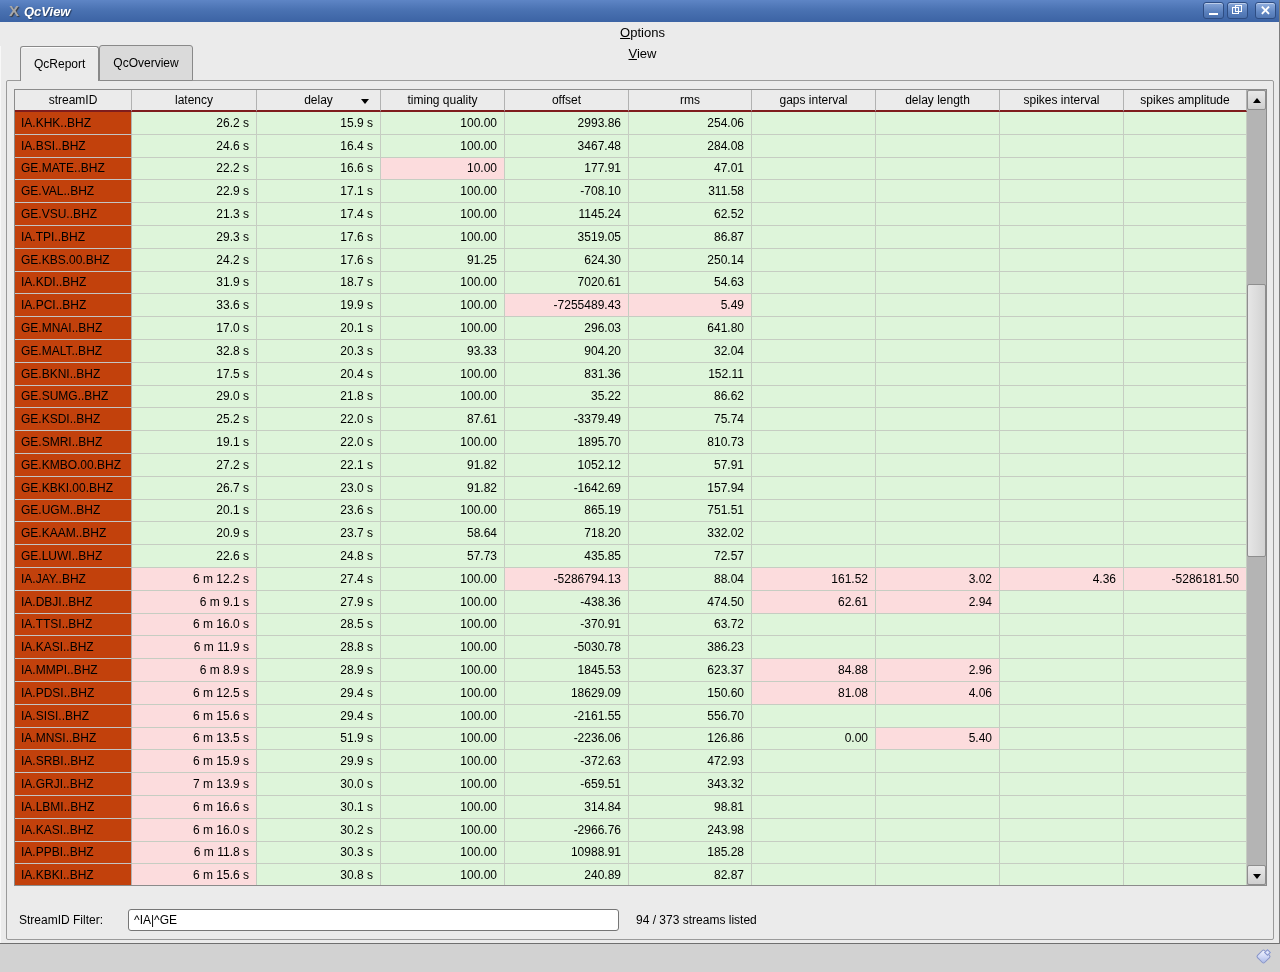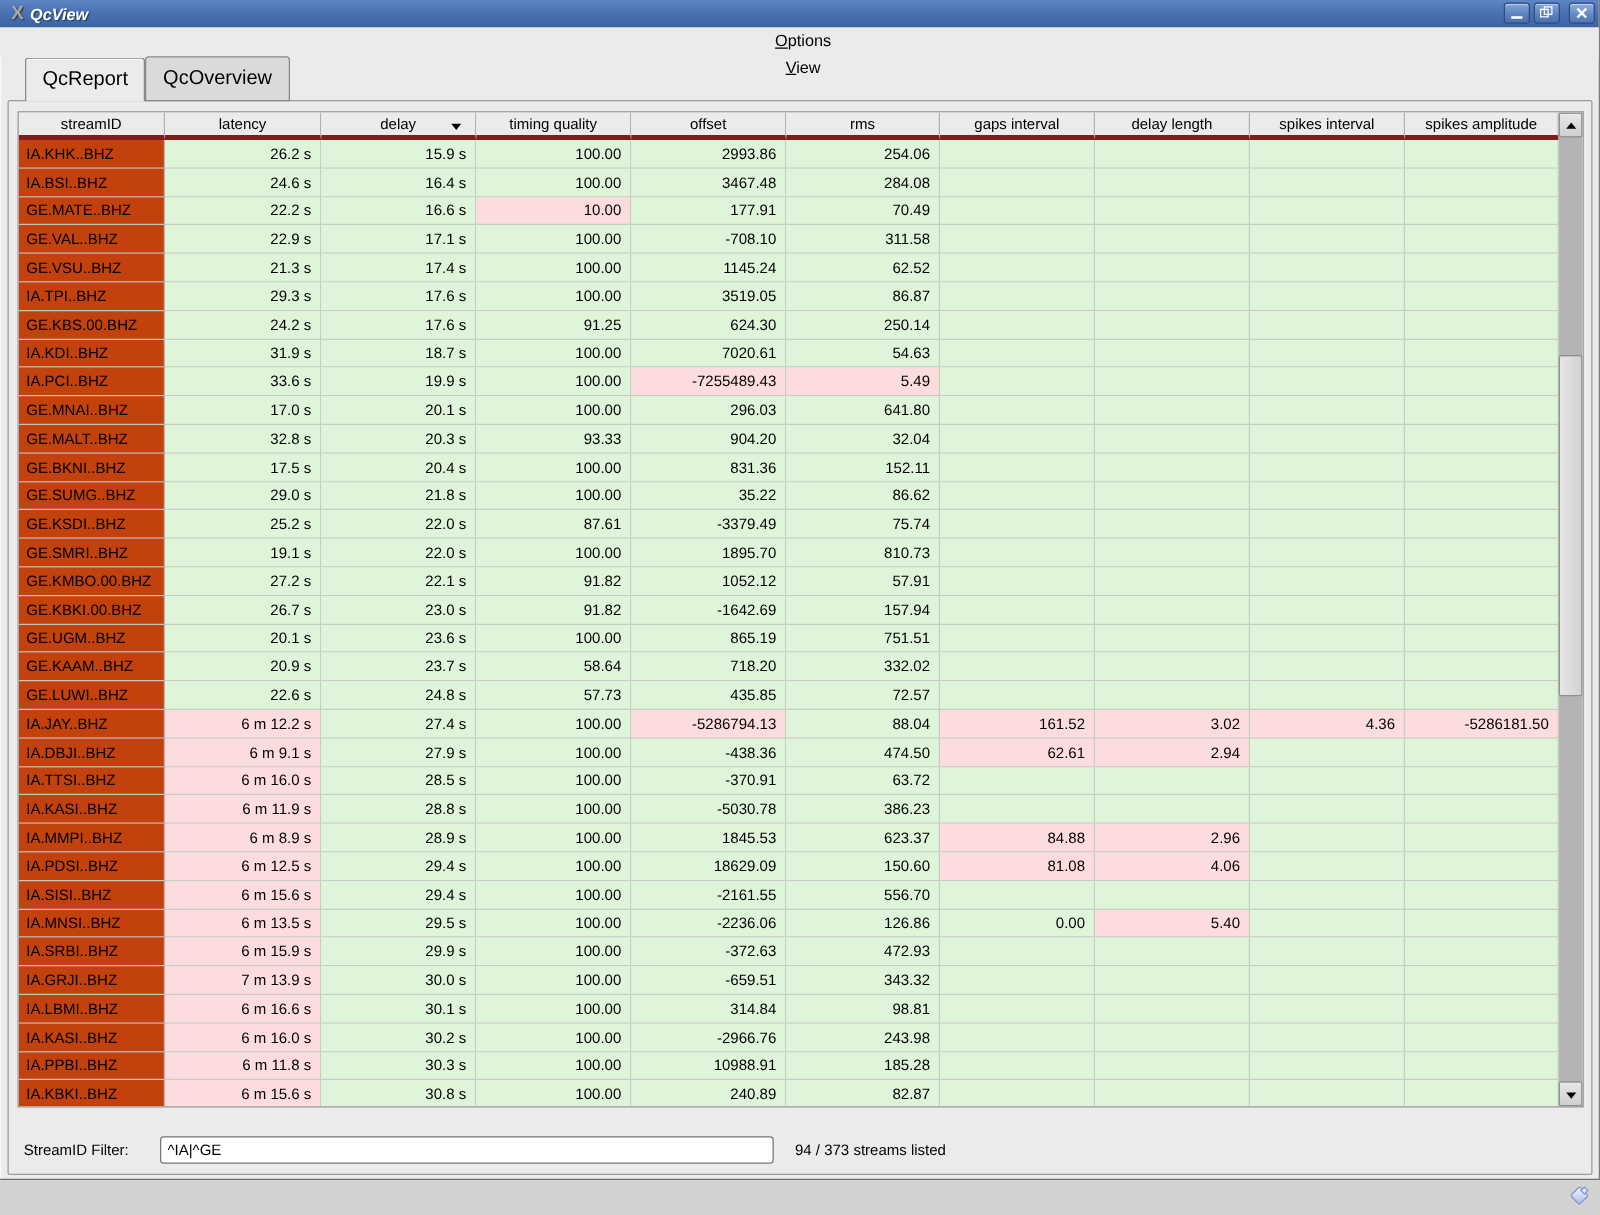--- a/index.html
+++ b/index.html
@@ -29,37 +29,37 @@
   .glyph-close { position:absolute; left:0; top:0; width:100%; height:100%; color:#fff; font-weight:bold;
                  font-size:13px; line-height:15px; text-align:center; }
 
   
   .menubar { position:absolute; left:0; top:22px; width:100%; height:24px; display:flex; align-items:center;
              background:#ebebeb; padding-left:6px;flex-direction:column; }
   .menu-item { font-size:13px; color:#000; padding:3px 9px; }
 
   
   .tabbar { position:absolute; left:20px; top:56px; height:25px; display:flex; align-items:flex-end; z-index:3; }
-  .tab { font-size:16px; padding:17px 13px; border:1px solid #898989; border-radius:3px 3px 0 0;
+  .tab { font-size:12px; padding:17px 13px; border:1px solid #898989; border-radius:3px 3px 0 0;
          display:flex; align-items:center; justify-content:center; }
   .tab.active { height:25px; background:#ebebeb; border-bottom:none; box-shadow:inset 0 1px 0 #fcfcfc; }
   .tab.inactive { height:22px; background:#dadada; border-bottom:1px solid #898989; }
 
   
   .tabpanel { position:absolute; left:6px; top:80px; width:1268px; height:860px; background:#ebebeb;
               border:1px solid #9a9a9a; border-radius:2px; z-index:2; }
 
   
   .table-frame { position:absolute; left:7px; top:8px; width:1253px; height:797px;
                  border:1px solid #8b8b8b; background:#fff; overflow:hidden; }
   .grid { position:absolute; left:0; top:0; width:1232px; height:795px; overflow:hidden;
           display:grid;
           grid-template-columns:117px 125px 124px 124px 124px 123px 124px 124px 124px 123px;
           grid-template-rows:22px; grid-auto-rows:22.8px; background:#ebebeb; }
-  .hcell { background:#ebebeb; border-right:1px solid #b2b2b2; border-bottom:4px solid #7f1d1d;
+  .hcell { background:#ebebeb; border-right:1px solid #b2b2b2; border-bottom:2px solid #7f1d1d;
            font-size:12px; display:flex; align-items:center; justify-content:center; position:relative; color:#000; }
   .sort-arrow { position:absolute; right:11px; top:9px; width:0; height:0;
                 border-left:4px solid transparent; border-right:4px solid transparent; border-top:5px solid #000; }
   .idcell { background:#c2410c; border-right:1px solid #b2b2b2; border-bottom:1px solid #c4c4c4;
             font-size:12px; display:flex; align-items:center; padding-left:6px; color:#000; }
   .vcell { border-right:1px solid #c6cdc2; border-bottom:1px solid #c6cdc2; font-size:12px;
            display:flex; align-items:center; justify-content:flex-end; padding-right:7px; color:#000; }
   .vcell.ok  { background:var(--ok,#def5da); }
   .vcell.bad { background:var(--bad,#fcdcdd); }
 
@@ -154,21 +154,21 @@
           <div class="vcell ok">284.08</div>
           <div class="vcell ok"></div>
           <div class="vcell ok"></div>
           <div class="vcell ok"></div>
           <div class="vcell ok"></div>
           <div class="idcell">GE.MATE..BHZ</div>
           <div class="vcell ok">22.2 s</div>
           <div class="vcell ok">16.6 s</div>
           <div class="vcell bad">10.00</div>
           <div class="vcell ok">177.91</div>
-          <div class="vcell ok">70.49</div>
+          <div class="vcell ok">47.01</div>
           <div class="vcell ok"></div>
           <div class="vcell ok"></div>
           <div class="vcell ok"></div>
           <div class="vcell ok"></div>
           <div class="idcell">GE.VAL..BHZ</div>
           <div class="vcell ok">22.9 s</div>
           <div class="vcell ok">17.1 s</div>
           <div class="vcell ok">100.00</div>
           <div class="vcell ok">-708.10</div>
           <div class="vcell ok">311.58</div>
@@ -401,21 +401,21 @@
           <div class="vcell ok">29.4 s</div>
           <div class="vcell ok">100.00</div>
           <div class="vcell ok">-2161.55</div>
           <div class="vcell ok">556.70</div>
           <div class="vcell ok"></div>
           <div class="vcell ok"></div>
           <div class="vcell ok"></div>
           <div class="vcell ok"></div>
           <div class="idcell">IA.MNSI..BHZ</div>
           <div class="vcell bad">6 m 13.5 s</div>
-          <div class="vcell ok">29.5 s</div>
+          <div class="vcell ok">51.9 s</div>
           <div class="vcell ok">100.00</div>
           <div class="vcell ok">-2236.06</div>
           <div class="vcell ok">126.86</div>
           <div class="vcell ok">0.00</div>
           <div class="vcell bad">5.40</div>
           <div class="vcell ok"></div>
           <div class="vcell ok"></div>
           <div class="idcell">IA.SRBI..BHZ</div>
           <div class="vcell bad">6 m 15.9 s</div>
           <div class="vcell ok">29.9 s</div>

